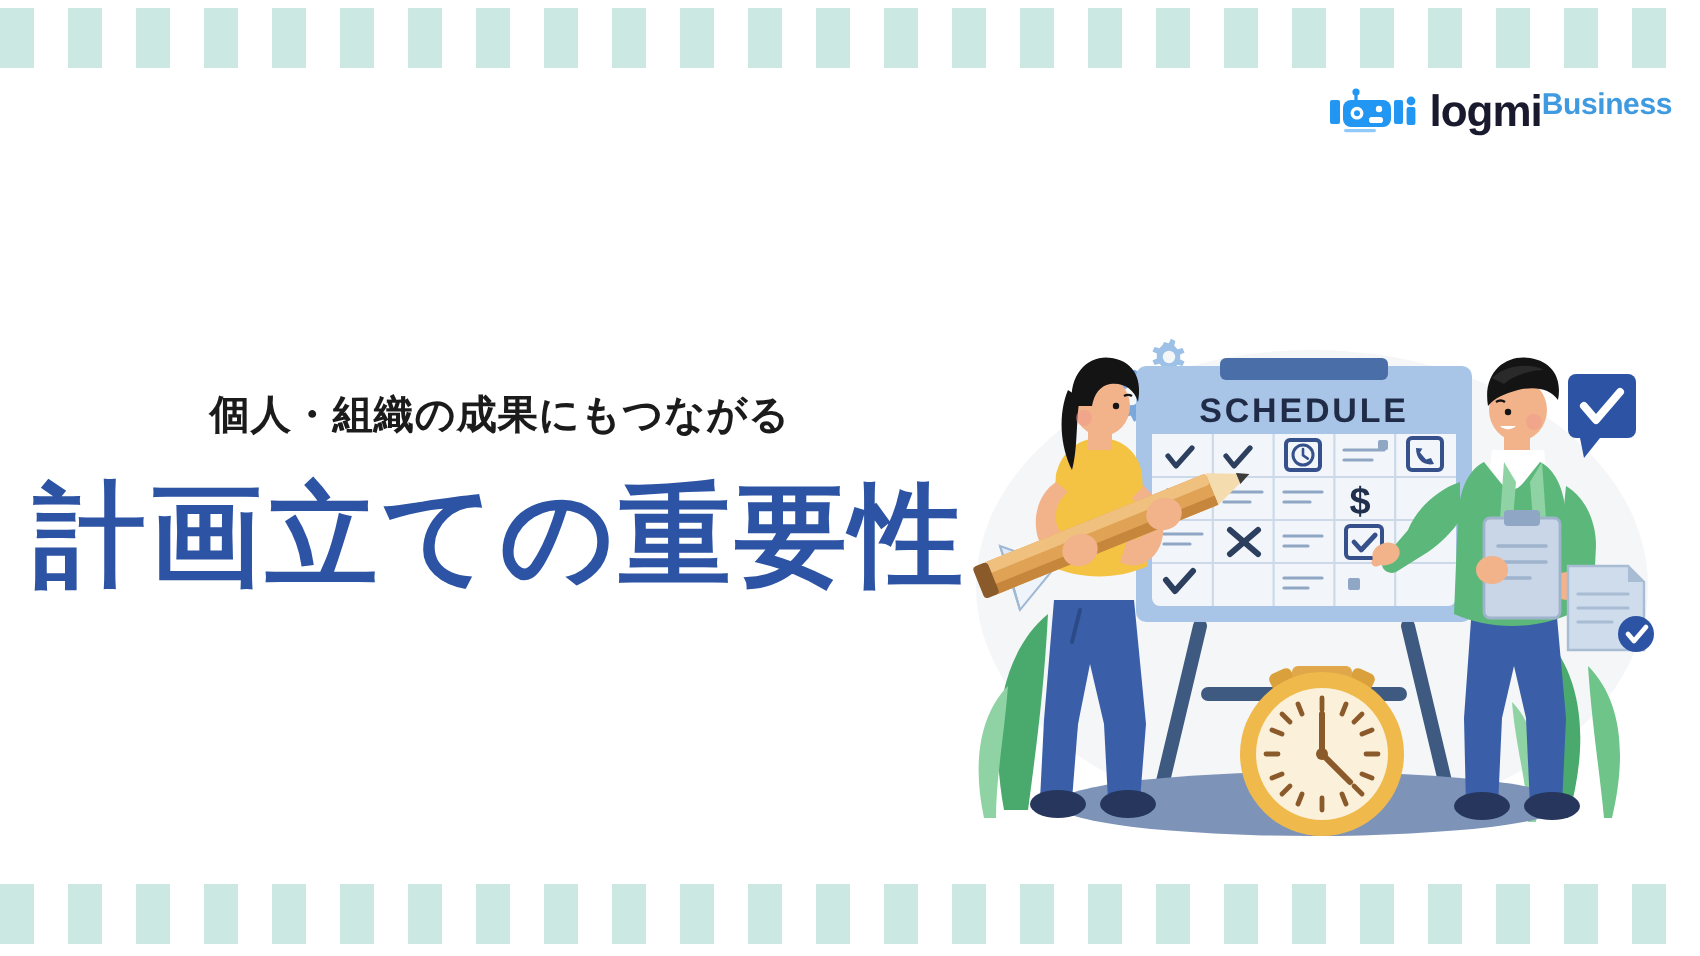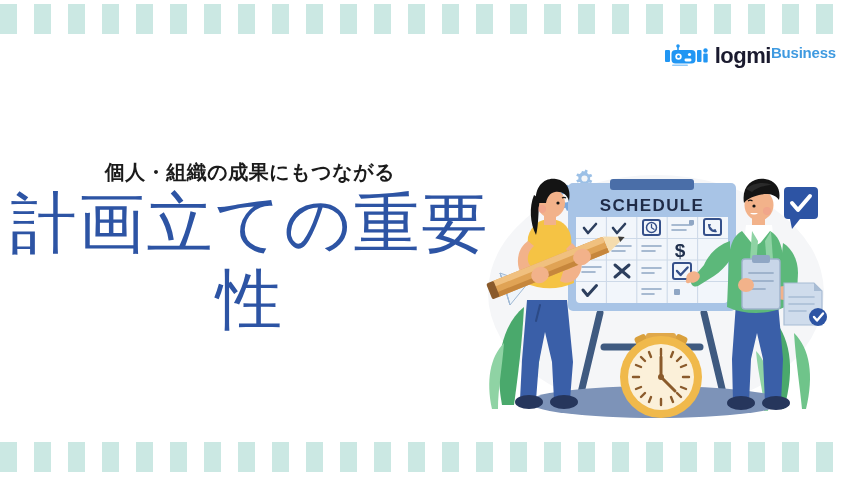--- a/index.html
+++ b/index.html
@@ -37,25 +37,25 @@
     font-size:15px; font-weight:bold; letter-spacing:-0.2px;
     line-height:1; position:relative; top:1px;
   }
 
   
   .headline-block {
     position:absolute; left:0; top:160px; width:500px; text-align:center;
   }
   .eyebrow {
     font-size:20px; font-weight:bold; color:#1b1b1b;
-    letter-spacing:0.5px; line-height:1.2;
+    letter-spacing:0.5px; line-height:1.2;margin-top:36px;
   }
   .headline {
-    font-size:66px; font-weight:normal; line-height:1.15;
-    letter-spacing:2px; margin-top:2px;
+    font-size:56px; font-weight:bold; line-height:1.15;
+    letter-spacing:2px; margin-top:16px;
   }
 
   
   .illustration { position:absolute; left:484px; top:165px; width:345px; height:260px; }
   .illustration svg { display:block; width:100%; height:100%; }
 </style>
 </head>
 <body>
 
 <div class="slide">

